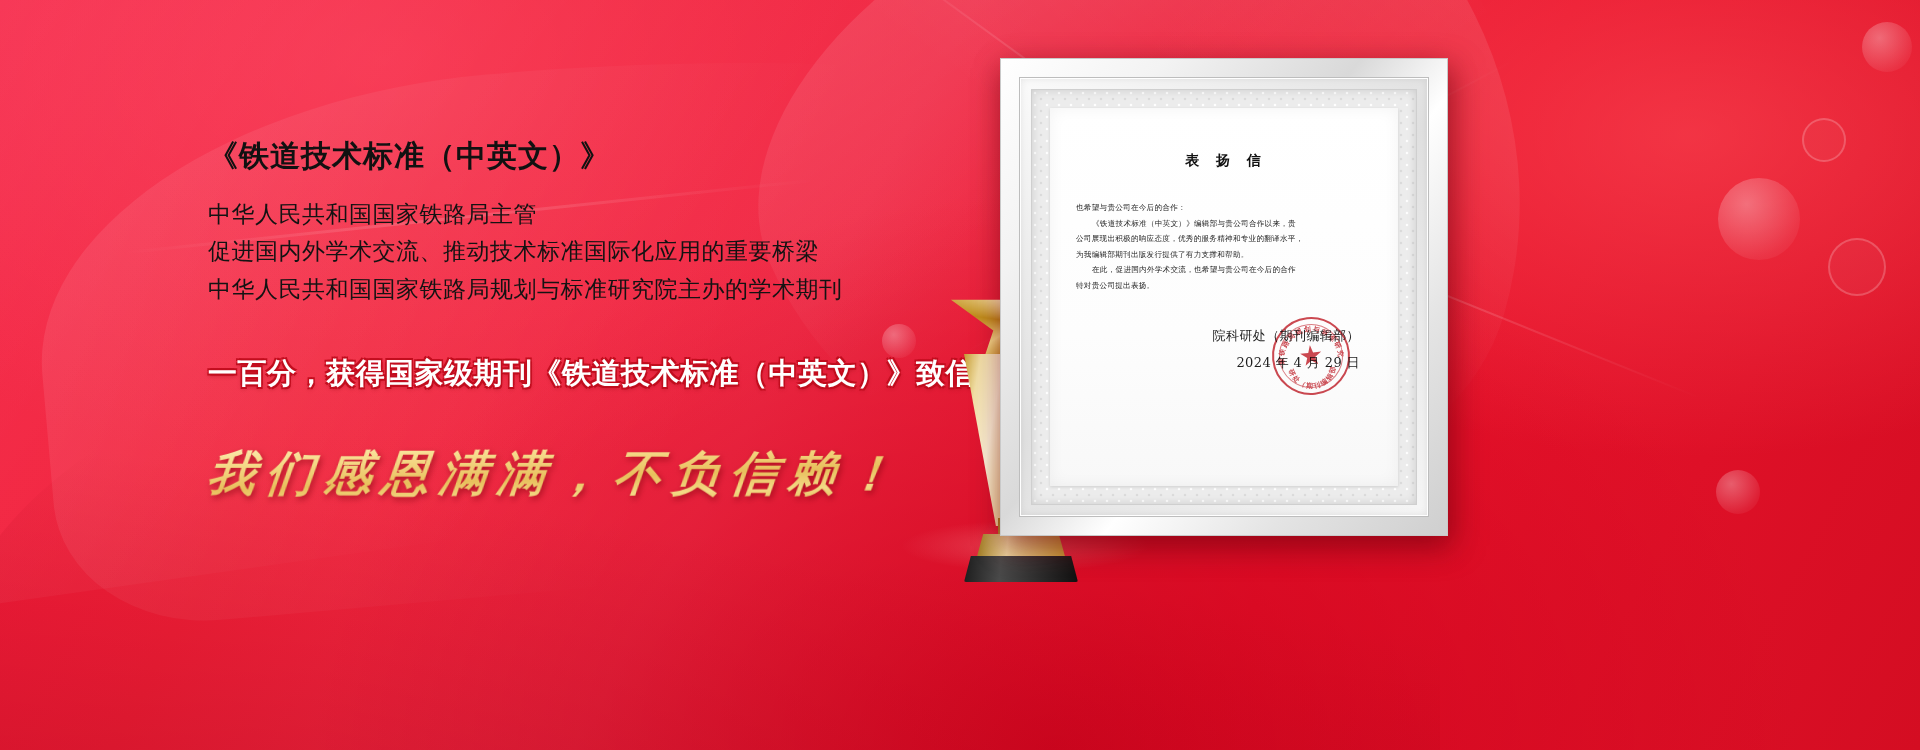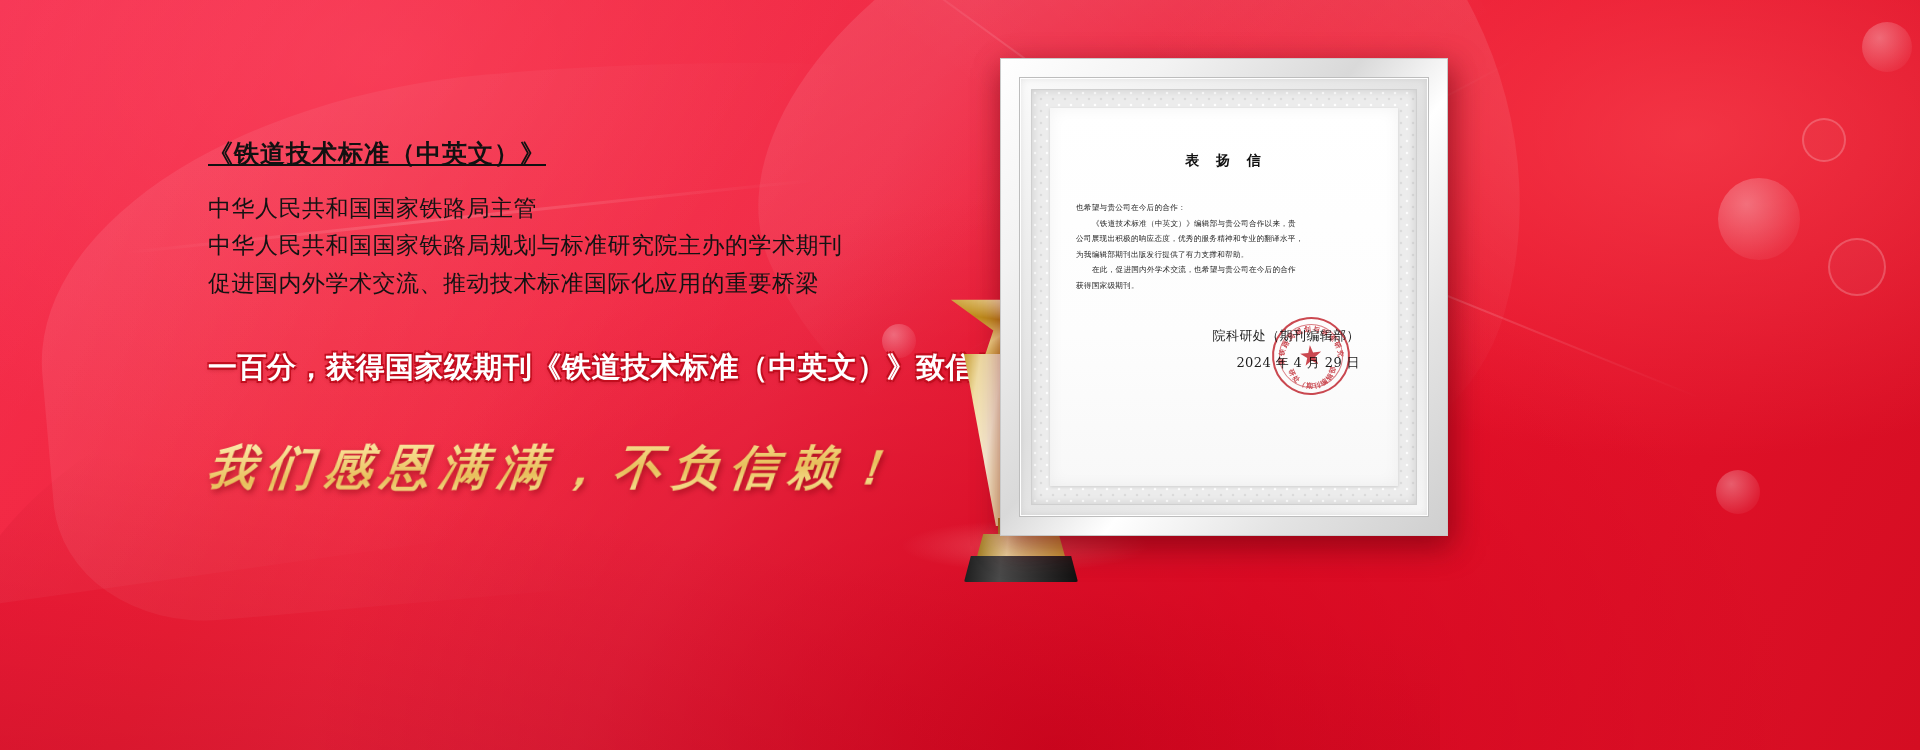--- a/index.html
+++ b/index.html
@@ -65,22 +65,22 @@
   .bokeh { position:absolute; border-radius:50%; pointer-events:none; }
   .bk-ring { border:2px solid rgba(255,255,255,0.20); background:rgba(255,255,255,0.035); }
   .bk-fill { background:radial-gradient(circle at 35% 32%, rgba(255,255,255,0.32), rgba(255,255,255,0.07) 70%, rgba(255,255,255,0) 100%); }
 
   
   #copy {
     position:absolute; left:208px; top:138px; width:830px;
     font-family:"Liberation Sans","DejaVu Sans",sans-serif;
   }
   .journal-title {
-    font-size:25px; font-weight:bold; color:#111;
-    letter-spacing:1px; line-height:1.2;text-decoration:underline;
+    font-size:30px; font-weight:bold; color:#111;
+    letter-spacing:1px; line-height:1.2;
   }
   .sub-list { margin-top:22px; }
   .sub-line {
     font-size:23px; color:#131313; line-height:1.62;
     letter-spacing:0.5px; font-weight:400;
   }
   .headline {
     margin-top:46px;
     font-size:29px; font-weight:bold; color:#ffffff;
     letter-spacing:0.5px; white-space:nowrap;
@@ -248,22 +248,22 @@
   <div class="bokeh bk-ring" style="left:1828px; top:238px; width:58px; height:58px;"></div>
   <div class="bokeh bk-fill" style="left:1716px; top:470px; width:44px; height:44px;"></div>
   <div class="bokeh bk-fill" style="left:882px; top:324px; width:34px; height:34px;"></div>
 
   <div id="copy">
 
     <div class="journal-title">《铁道技术标准（中英文）》</div>
 
     <div class="sub-list">
       <div class="sub-line">中华人民共和国国家铁路局主管</div>
+      <div class="sub-line">促进国内外学术交流、推动技术标准国际化应用的重要桥梁</div>
       <div class="sub-line">中华人民共和国国家铁路局规划与标准研究院主办的学术期刊</div>
-      <div class="sub-line">促进国内外学术交流、推动技术标准国际化应用的重要桥梁</div>
     </div>
 
     <div class="headline">一百分，获得国家级期刊《铁道技术标准（中英文）》致信肯定!</div>
 
     <div class="calligraphy">我们感恩满满，不负信赖！</div>
   </div>
 
   <div id="trophy-glow"></div>
   <div id="trophy">
     <div class="star"></div>
@@ -283,21 +283,21 @@
 
           <div id="letter">
             <div class="letter-title">表 扬 信</div>
 
             <div class="letter-line">也希望与贵公司在今后的合作：</div>
 
             <div class="letter-line indent">《铁道技术标准（中英文）》编辑部与贵公司合作以来，贵</div>
             <div class="letter-line">公司展现出积极的响应态度，优秀的服务精神和专业的翻译水平，</div>
             <div class="letter-line">为我编辑部期刊出版发行提供了有力支撑和帮助。</div>
             <div class="letter-line indent">在此，促进国内外学术交流，也希望与贵公司在今后的合作</div>
-            <div class="letter-line">获得国家级期刊。</div>
+            <div class="letter-line">特对贵公司提出表扬。</div>
 
             <div class="sign-block">
               <div id="seal">
                 <div class="ring-in"></div>
                 <div class="seal-star"></div>
                 <svg class="seal-arc" viewBox="0 0 78 78">
                   <defs>
                     <path id="arcTop" d="M 10 42 A 29 29 0 0 1 68 42"></path>
                     <path id="arcBot" d="M 14 48 A 25 25 0 0 0 64 48"></path>
                   </defs>

